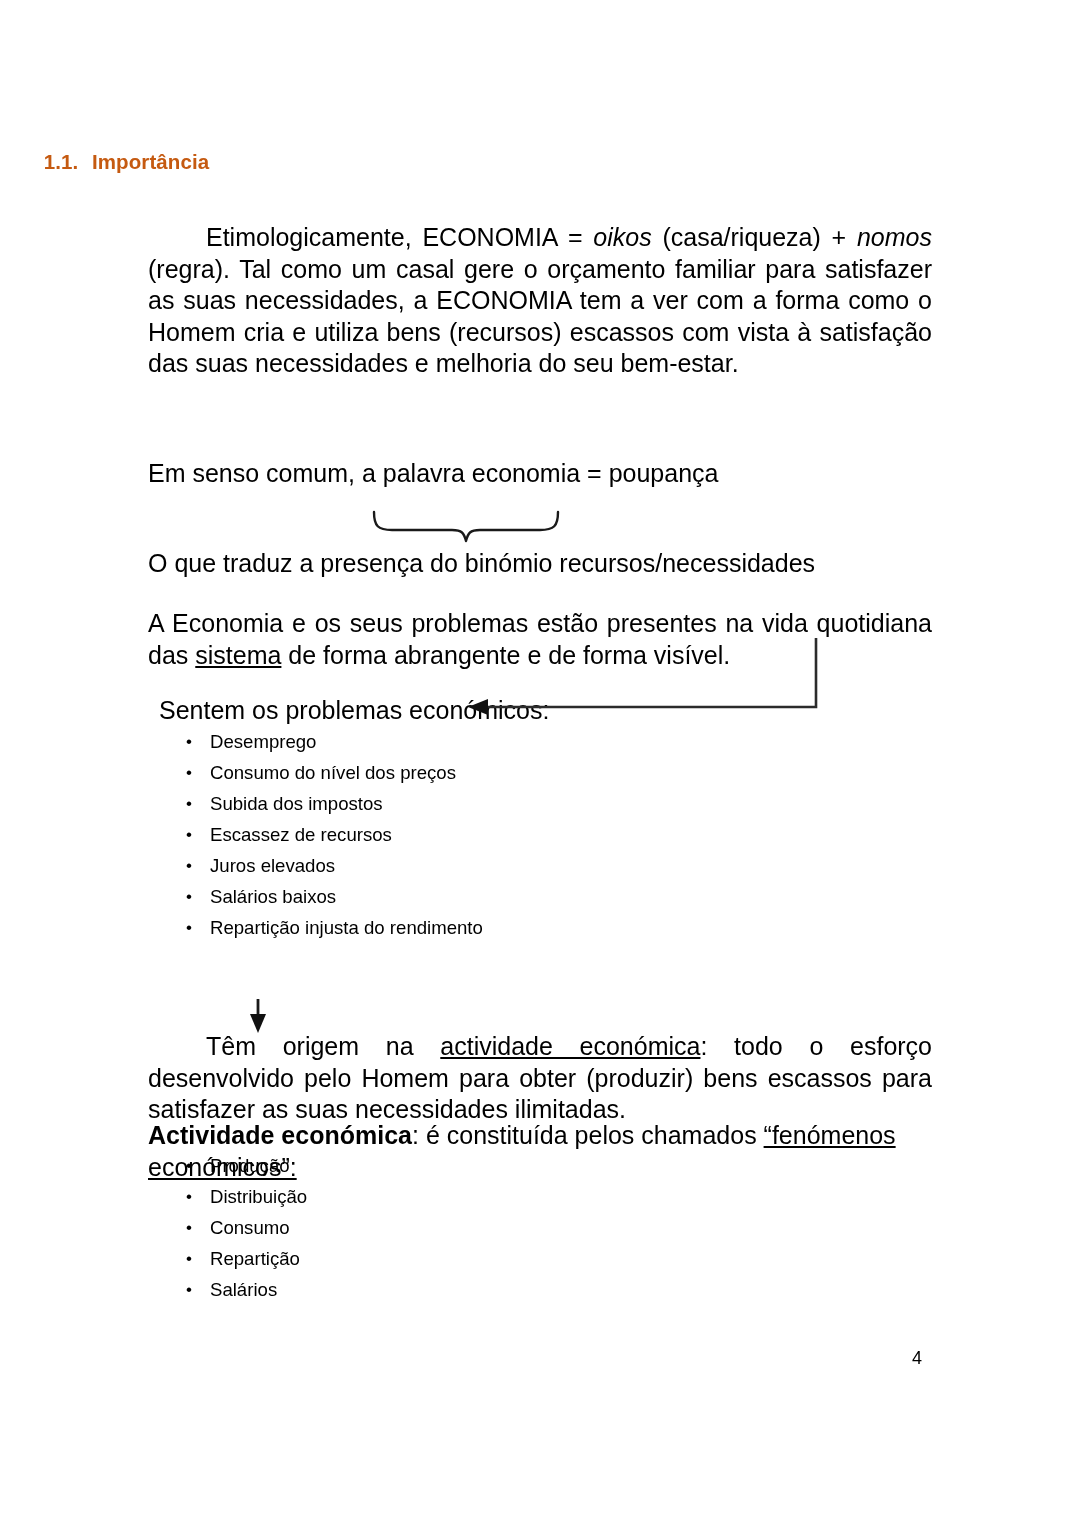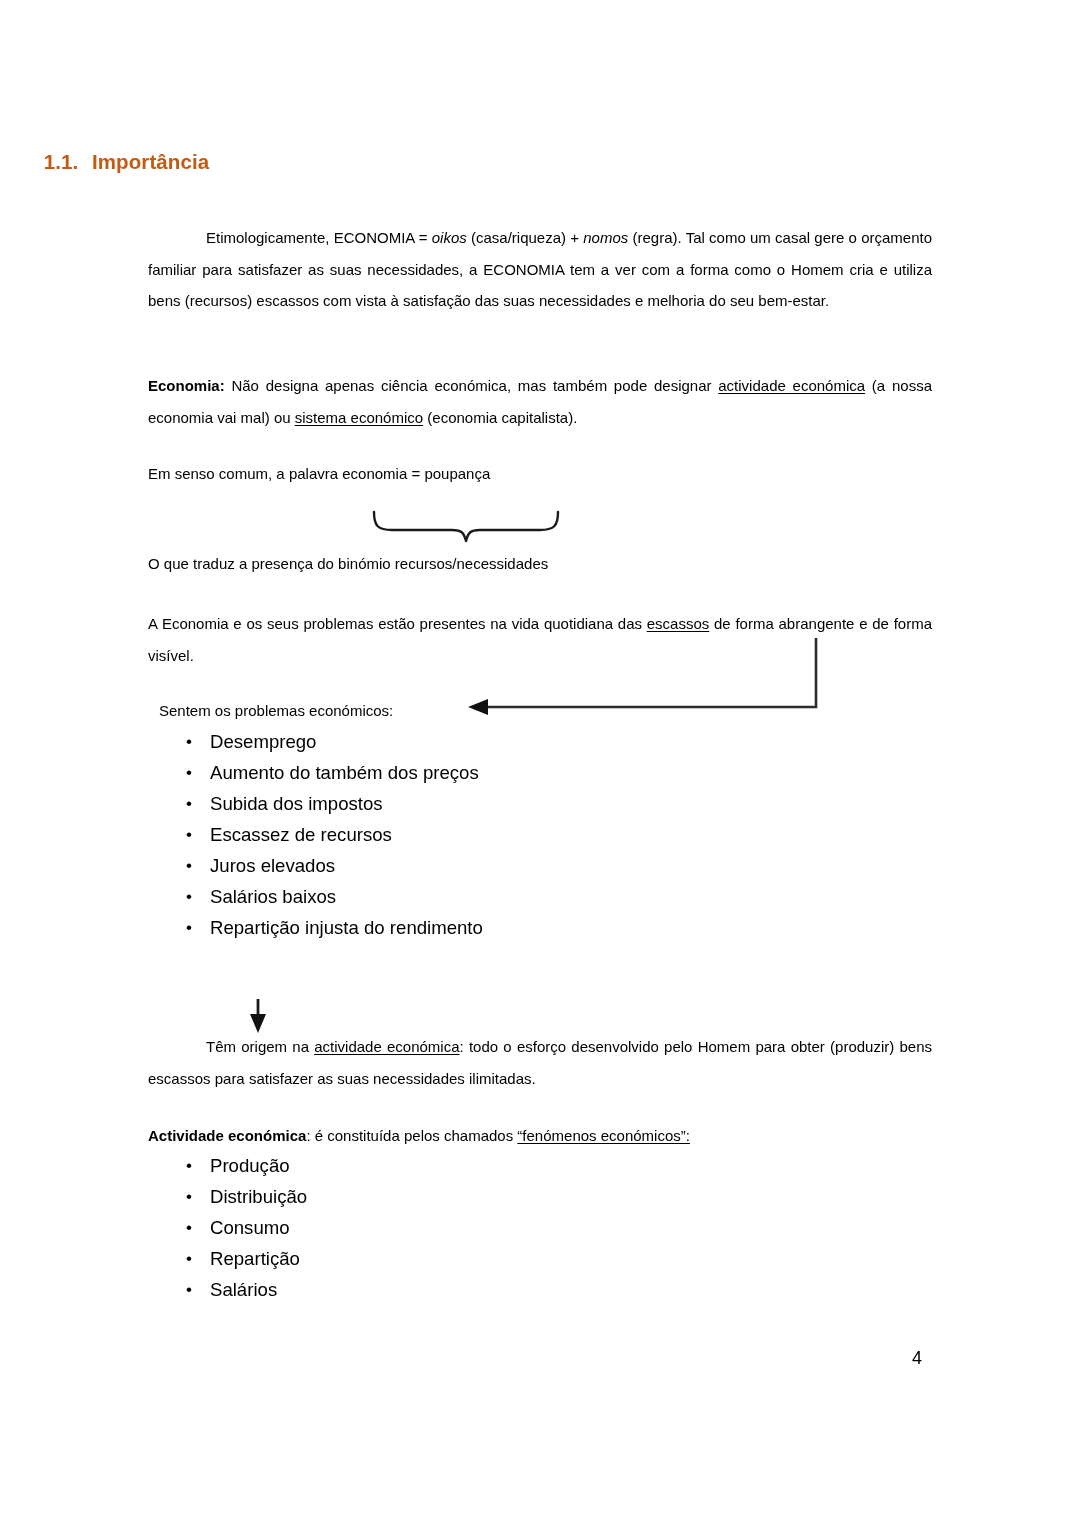--- a/index.html
+++ b/index.html
@@ -30,21 +30,21 @@
     font-size: 20.5px;
     letter-spacing: 0.1px;
     white-space: nowrap;
     text-align: center;
   }
   .heading .num { display: inline-block; width: 62px; }
 
   p.body {
     position: absolute;
     margin: 0;
-    font-size: 15px;
+    font-size: 25px;
     line-height: 31.5px;
     width: 784px;
     text-align: justify;
     text-justify: inter-word;
   }
   p.body.nojust { text-align: left; }
   p.body .ind { display: inline-block; width: 58px; }
 
   b { font-weight: bold; }
   i { font-style: italic; }
@@ -94,43 +94,40 @@
 <div class="page">
 
   <div class="heading">
     <span class="num">1.1.</span><span>Importância</span>
   </div>
 
   <p class="body" style="left:148px; top:222px;">
     <span class="ind"></span><span>Etimologicamente, ECONOMIA = </span><i>oikos</i><span> (casa/riqueza) + </span><i>nomos</i><span> (regra). Tal como um casal gere o orçamento familiar para satisfazer as suas necessidades, a ECONOMIA tem a ver com a forma como o Homem cria e utiliza bens (recursos) escassos com vista à satisfação das suas necessidades e melhoria do seu bem-estar.</span>
   </p>
 
-  <p class="body" style="left:148px; top:370px;">
-    <b>Economia:</b><span> Não designa apenas ciência económica, mas também pode designar </span><u class="ul">actividade económica</u><span> (a nossa economia vai mal) ou </span><u class="ul">sistema económico</u><span> (economia capitalista).</span>
-  </p>
 
   <p class="body nojust" style="left:148px; top:458px;">
     <span>Em senso comum, a palavra economia = poupança</span>
   </p>
 
   <p class="body nojust" style="left:148px; top:548px;">
     <span>O que traduz a presença do binómio recursos/necessidades</span>
   </p>
 
   <p class="body" style="left:148px; top:608px;">
-    <span>A Economia e os seus problemas estão presentes na vida quotidiana das </span><u class="ul">escassos</u><span> de forma abrangente e de forma visível.</span>
+    <span>A Economia e os seus problemas estão presentes na vida quotidiana das </span><u class="ul">sistema</u><span> de forma abrangente e de forma visível.</span>
   </p>
 
   <p class="body nojust" style="left:148px; top:695px;margin-left:11px;">
     <span>Sentem os problemas económicos:</span>
   </p>
 
   <ul class="bullets" style="left:148px; top:726px;">
     <li><span class="bullet">•</span><span>Desemprego</span></li>
-    <li><span class="bullet">•</span><span>Aumento do também dos preços</span></li>
+    <li><span class="bullet">•</span><span>Consumo do nível dos preços</span></li>
     <li><span class="bullet">•</span><span>Subida dos impostos</span></li>
     <li><span class="bullet">•</span><span>Escassez de recursos</span></li>
     <li><span class="bullet">•</span><span>Juros elevados</span></li>
     <li><span class="bullet">•</span><span>Salários baixos</span></li>
     <li><span class="bullet">•</span><span>Repartição injusta do rendimento</span></li>
   </ul>
 
 
   <p class="body" style="left:148px; top:1031px;">
     <span class="ind"></span><span>Têm origem na </span><u class="ul">actividade económica</u><span>: todo o esforço desenvolvido pelo Homem para obter (produzir) bens escassos para satisfazer as suas necessidades ilimitadas.</span>

